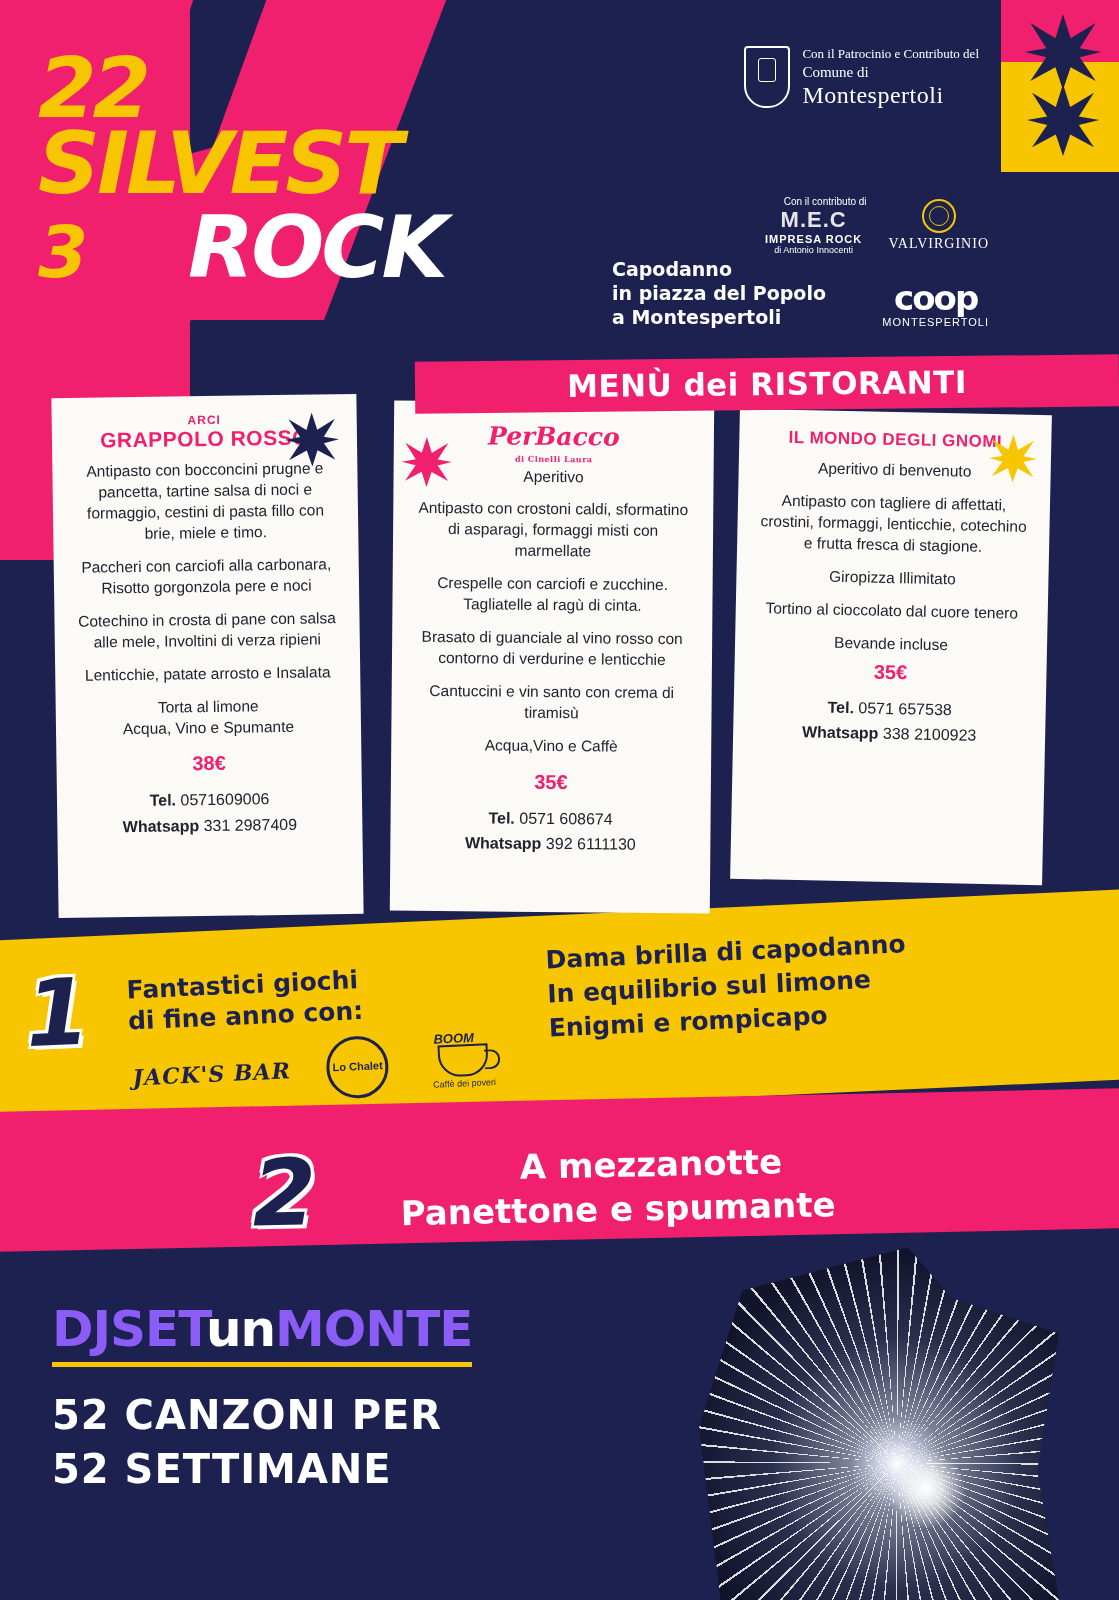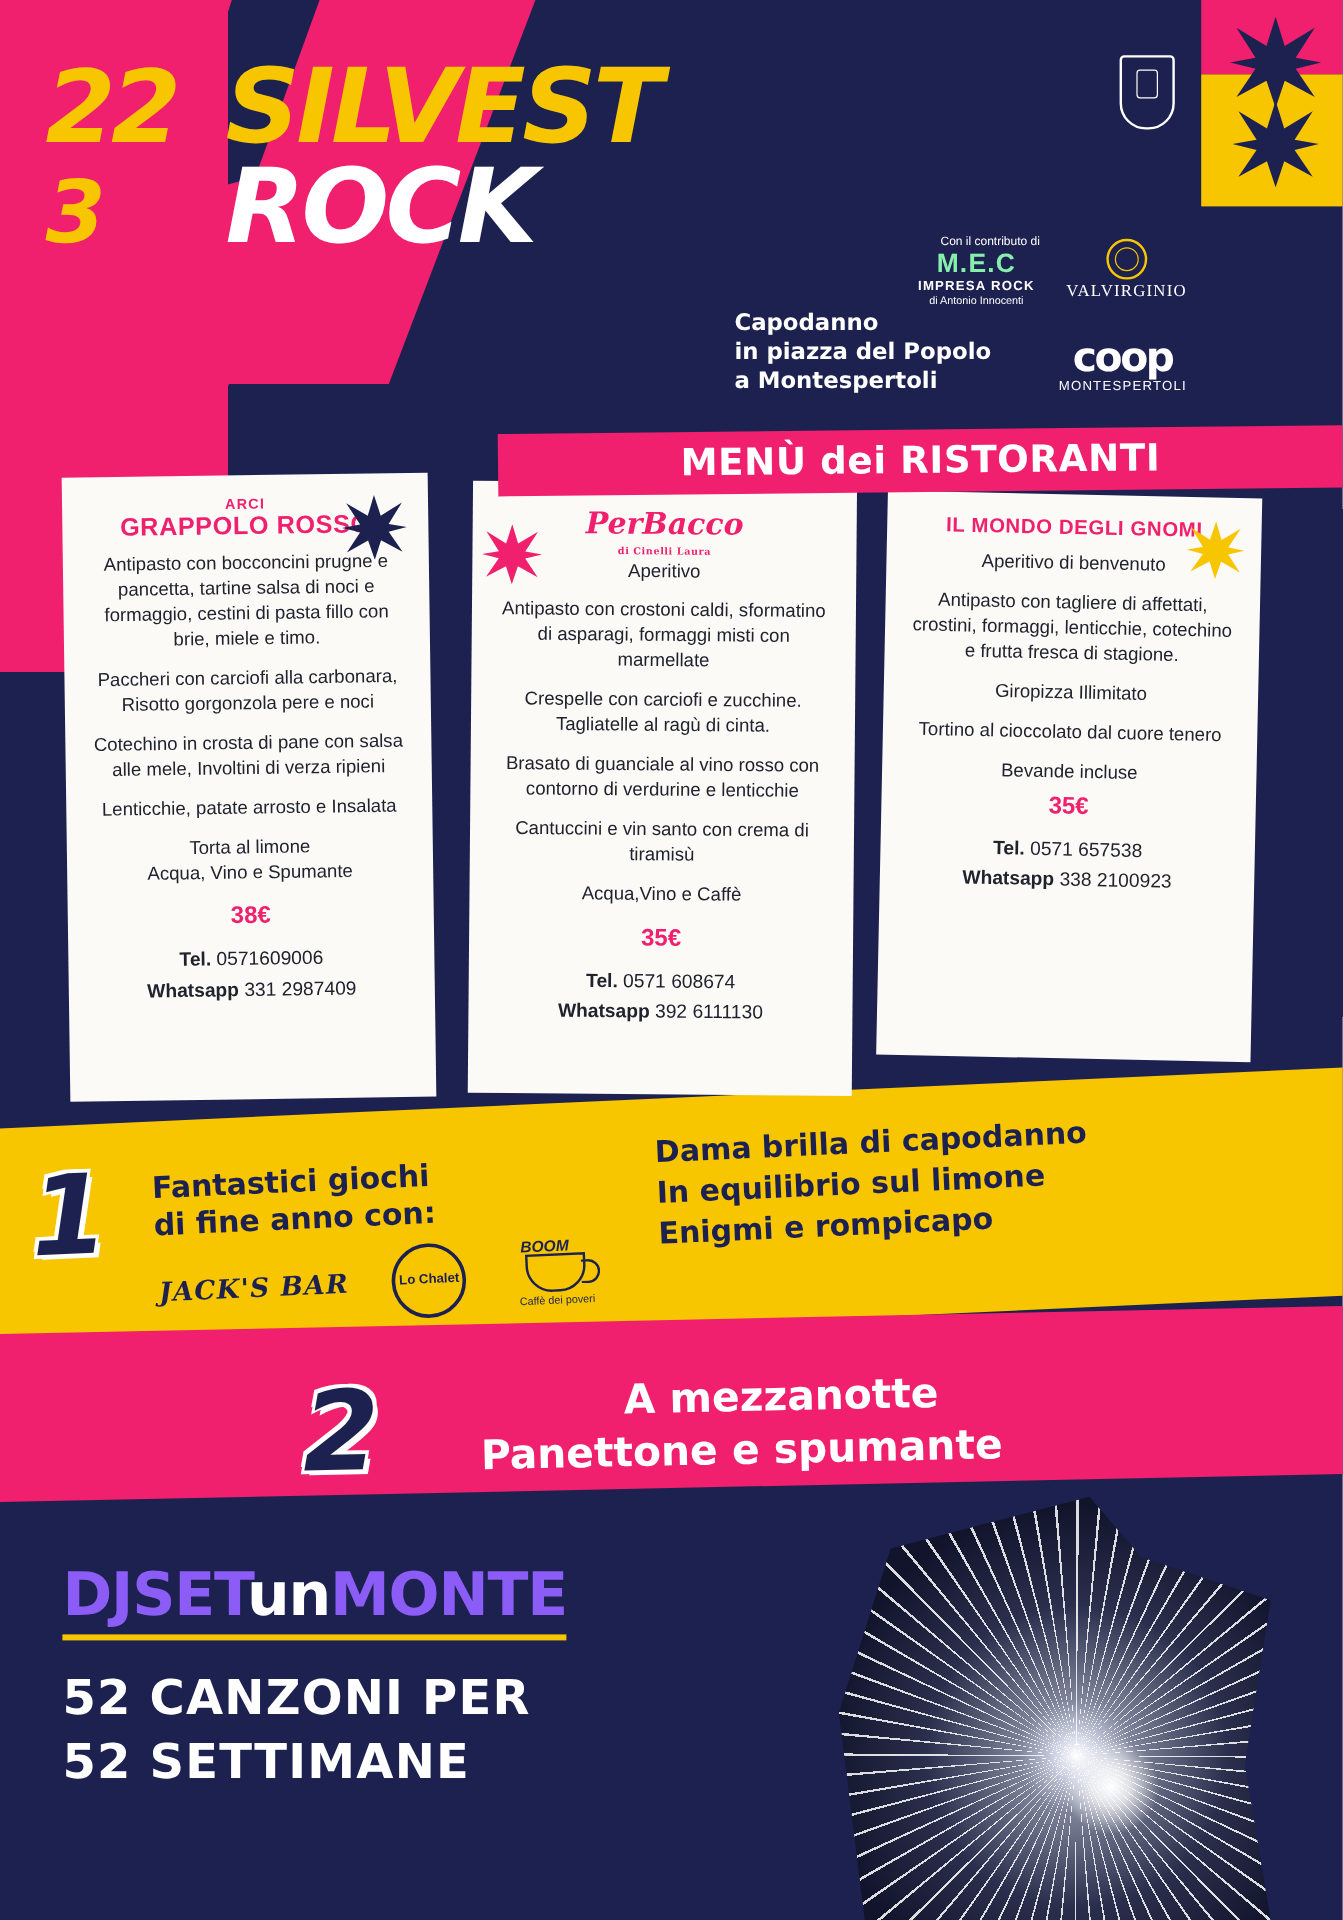--- a/index.html
+++ b/index.html
@@ -69,21 +69,21 @@
     color: #f7c600;
     font-size: 86px;
     font-style: italic;
     font-weight: 800;
     letter-spacing: -3px;
     font-family: "DejaVu Sans", sans-serif;
   }
   .t-word.rock {
     color: #ffffff;
   }
-  .title-row2 { margin-top: 8px; }
+  .title-row2 { margin-top: 8px; flex-direction: column; }
   .title-row3 { margin-top: 8px; }
 
   .subtitle {
     position: absolute;
     left: 612px; top: 258px;
     color: #ffffff;
     font-size: 19px;
     font-weight: 700;
     line-height: 1.25;
     z-index: 7;
@@ -117,21 +117,21 @@
   .patro-text .l2 { font-size: 15px; margin-top: 2px; }
   .patro-text .l3 { font-size: 24px; margin-top: 1px; letter-spacing: 0.5px; }
 
   .sponsors {
     position: absolute; right: 130px; top: 196px;
     display: flex; align-items: center; gap: 22px; z-index: 7;
     color: #ffffff;
   }
   .spons-block { text-align: center; }
   .spons-block .small { font-size: 10px; color: #fff; margin-left: 23px; }
-  .mec .big { color: #86efac; font-weight: 800; font-size: 22px; letter-spacing: 1px; }
+  .mec .big { color: #e5e5e5; font-weight: 800; font-size: 22px; letter-spacing: 1px; }
   .mec .mid { color: #ffffff; font-weight: 700; font-size: 11px; letter-spacing: 1px; }
   .mec .tiny { color: #ffffff; font-size: 9px; }
   .valv { color: #fff; }
   .valv .ring {
     width: 34px; height: 34px; border: 2px solid #f7c600; border-radius: 50%;
     margin: 0 auto 3px; position: relative;
   }
   .valv .ring:after {
     content: ""; position: absolute; inset: 5px; border: 1px solid #f7c600; border-radius: 50%;
   }
@@ -340,20 +340,25 @@
   </div>
 
   <div class="subtitle">
     <div>Capodanno</div>
     <div>in piazza del Popolo</div>
     <div>a Montespertoli</div>
   </div>
 
   <div class="patrocinio">
     <div class="crest"></div>
+    <div class="patro-text">
+      <div class="l1">Con il Patrocinio e Contributo del</div>
+      <div class="l2">Comune di</div>
+      <div class="l3">Montespertoli</div>
+    </div>
   </div>
 
   <div class="sponsors">
     <div class="spons-block mec">
       <div class="small">Con il contributo di</div>
       <div class="big">M.E.C</div>
       <div class="mid">IMPRESA ROCK</div>
       <div class="tiny">di Antonio Innocenti</div>
     </div>
     <div class="spons-block valv">

